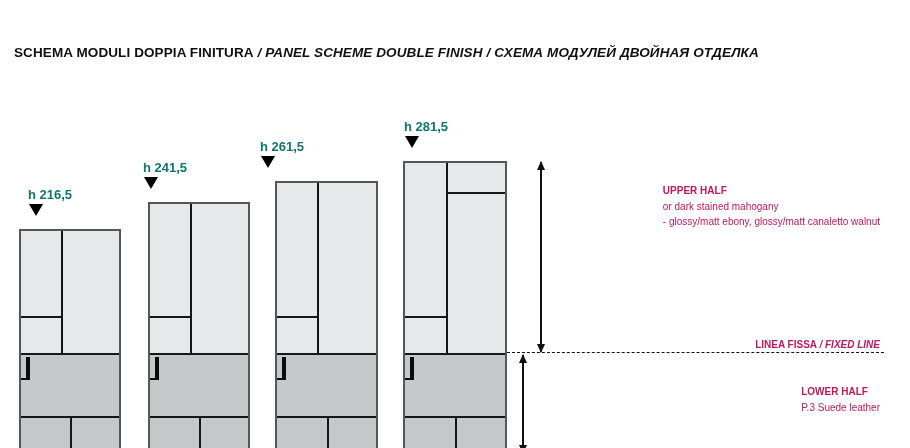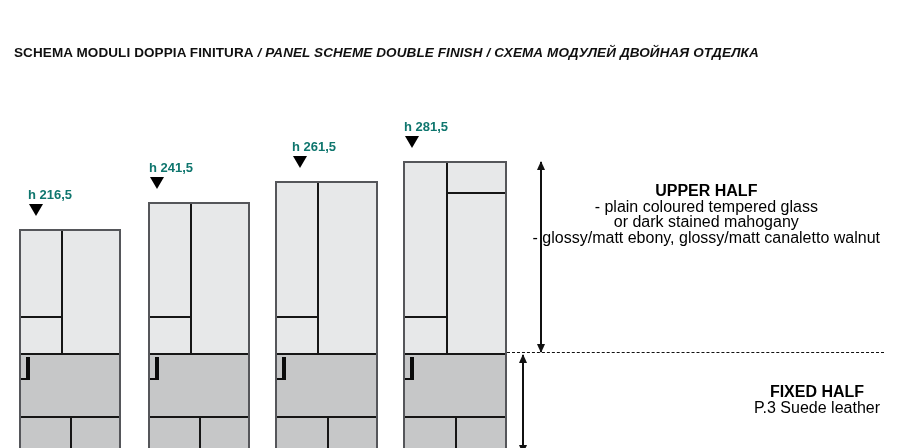--- a/index.html
+++ b/index.html
@@ -21,21 +21,21 @@
   .h-label { position:absolute; font-size:13px; font-weight:700; color:#0f766e; white-space:nowrap; }
   .tri { width:0; height:0; border-left:7px solid transparent; border-right:7px solid transparent;
          border-top:12px solid #000; margin-top:2px; margin-left:1px; }
 
   .dashed { position:absolute; border-top:1.5px dashed #111; height:0; }
   .measure { position:absolute; width:1.5px; background:#111; }
   .arrowhead { position:absolute; width:0; height:0; left:-3.5px; }
   .ah-up   { top:-1px; border-left:4.5px solid transparent; border-right:4.5px solid transparent; border-bottom:9px solid #111; }
   .ah-down { bottom:-1px; border-left:4.5px solid transparent; border-right:4.5px solid transparent; border-top:9px solid #111; }
 
-  .ann { position:absolute; right:30px; text-align:center; font-size:16px; color:#000000;
+  .ann { position:absolute; right:30px; text-align:left; font-size:10px; color:#be185d;
          line-height:15.5px; white-space:nowrap; }
   .ann .head { font-weight:700; }
 </style>
 </head>
 <body>
 
 <div id="canvas">
 
   <div class="title"><span>SCHEMA MODULI DOPPIA FINITURA</span><span class="it"> / PANEL SCHEME DOUBLE FINISH / СХЕМА МОДУЛЕЙ ДВОЙНАЯ ОТДЕЛКА</span></div>
 
@@ -88,31 +88,31 @@
     <span class="arrowhead ah-up"></span>
     <span class="arrowhead ah-down"></span>
   </div>
 
   <div class="dashed" style="left:507px;top:316px;width:377px"></div>
   <div class="dashed" style="left:507px;top:417px;width:377px"></div>
 
   <div class="ann" style="top:147px">
     <div class="head">UPPER HALF</div>
     <div id="upper-materials">
-        <div>- plain coloured tempered glass</div>
         <div>or dark stained mahogany</div>
         <div>- glossy/matt ebony, glossy/matt canaletto walnut</div>
       </div>
   </div>
 
+  <div class="ann" style="top:301px"><span class="head">LINEA FISSA </span><span class="head it">/ FIXED LINE</span></div>
 
   <div class="ann" style="top:348px">
-    <div class="head">FIXED HALF</div>
+    <div class="head">LOWER HALF</div>
     <div id="lower-materials">
         <div>P.3 Suede leather</div>
       </div>
   </div>
 
 <div class="h-label" style="left: 28px; top: 151px;"><span>h 216,5</span><div class="tri"></div></div>
-    <div class="h-label" style="left: 149px; top: 124px;"><span>h 241,5</span><div class="tri"></div></div>
-    <div class="h-label" style="left: 292px; top: 103px;"><span>h 261,5</span><div class="tri"></div></div>
+    <div class="h-label" style="left: 143px; top: 124px;"><span>h 241,5</span><div class="tri"></div></div>
+    <div class="h-label" style="left: 260px; top: 103px;"><span>h 261,5</span><div class="tri"></div></div>
     <div class="h-label" style="left: 404px; top: 83px;"><span>h 281,5</span><div class="tri"></div></div>
   </div>
 
 </body></html>

